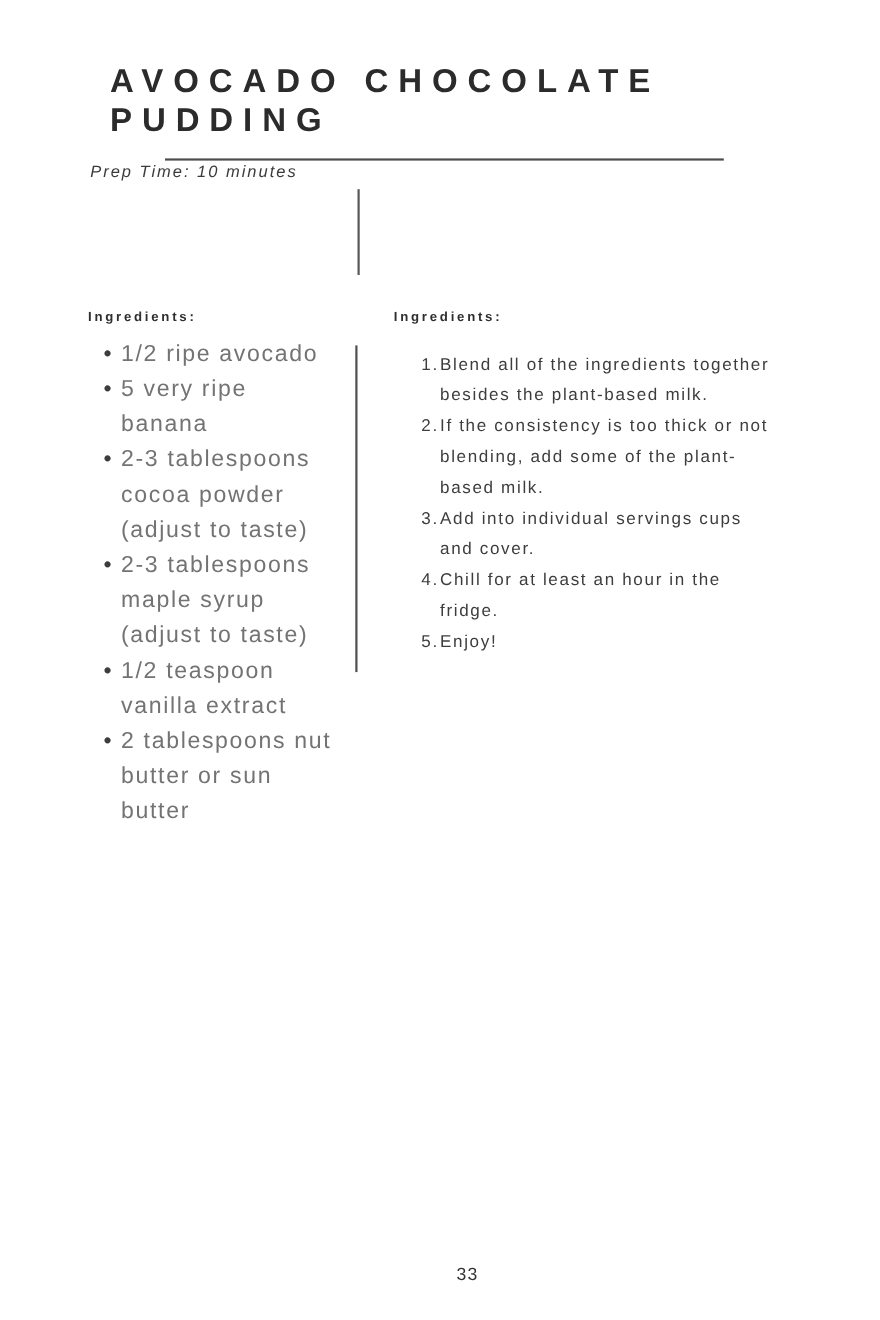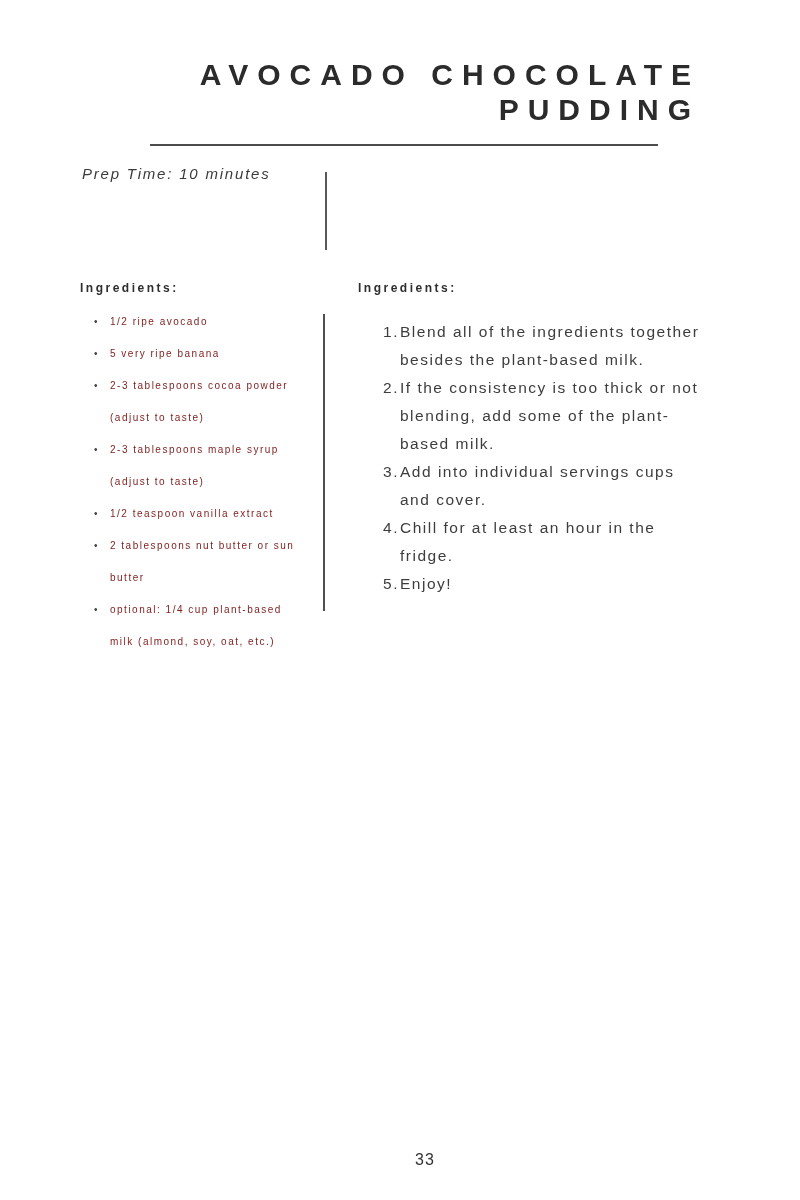--- a/index.html
+++ b/index.html
@@ -17,40 +17,40 @@
     overflow: hidden;
   }
 
   
   .title {
     position: absolute;
     top: 57px;
     left: 100px;
     width: 600px;
     margin: 0;
-    text-align: right;
+    text-align: left;
     font-size: 30px;
     font-weight: 700;
     line-height: 35px;
     letter-spacing: 9px;
     color: #2b2b2b;
   }
   .title-rule {
     position: absolute;
     top: 144px;
     left: 150px;
     width: 508px;
     height: 2px;
     background: #4c4c4c;
   }
 
   
   .meta-block {
     position: absolute;
-    top: 165px;
+    top: 148px;
     left: 82px;
     width: 240px;
   }
   .meta-block p {
     margin: 0;
     font-style: italic;
     font-size: 15px;
     line-height: 18.5px;
     letter-spacing: 1.8px;
     color: #3b3b3b;
@@ -83,24 +83,24 @@
     left: 80px;
     width: 225px;
     margin: 0;
     padding: 0;
     list-style: none;
   }
   .ingredients-list li {
     position: relative;
     padding-left: 30px;
     width: 195px;
-    font-size: 10px;
+    font-size: 21px;
     line-height: 32px;
     letter-spacing: 1.5px;
-    color: #7f1d1d;
+    color: #737373;
   }
   .ingredients-list li::before {
     content: "\2022";
     position: absolute;
     left: 14px;
     top: 0;
     color: #3d3d3d;
   }
 
   
@@ -173,21 +173,20 @@
 
   <h2 class="col-heading ingredients-heading">Ingredients:</h2>
 
   <ul class="ingredients-list">
       <li>1/2 ripe avocado</li>
       <li>5 very ripe banana</li>
       <li>2-3 tablespoons cocoa powder (adjust to taste)</li>
       <li>2-3 tablespoons maple syrup (adjust to taste)</li>
       <li>1/2 teaspoon vanilla extract</li>
       <li>2 tablespoons nut butter or sun butter</li>
-      <li>optional: 1/4 cup plant-based milk (almond, soy, oat, etc.)</li>
     </ul>
 
   <div class="col-divider"></div>
 
   <h2 class="col-heading directions-heading">Ingredients:</h2>
 
   <ol class="directions-list">
       <li>Blend all of the ingredients together besides the plant-based milk.</li>
       <li>If the consistency is too thick or not blending, add some of the plant-based milk.</li>
       <li>Add into individual servings cups and cover.</li>

